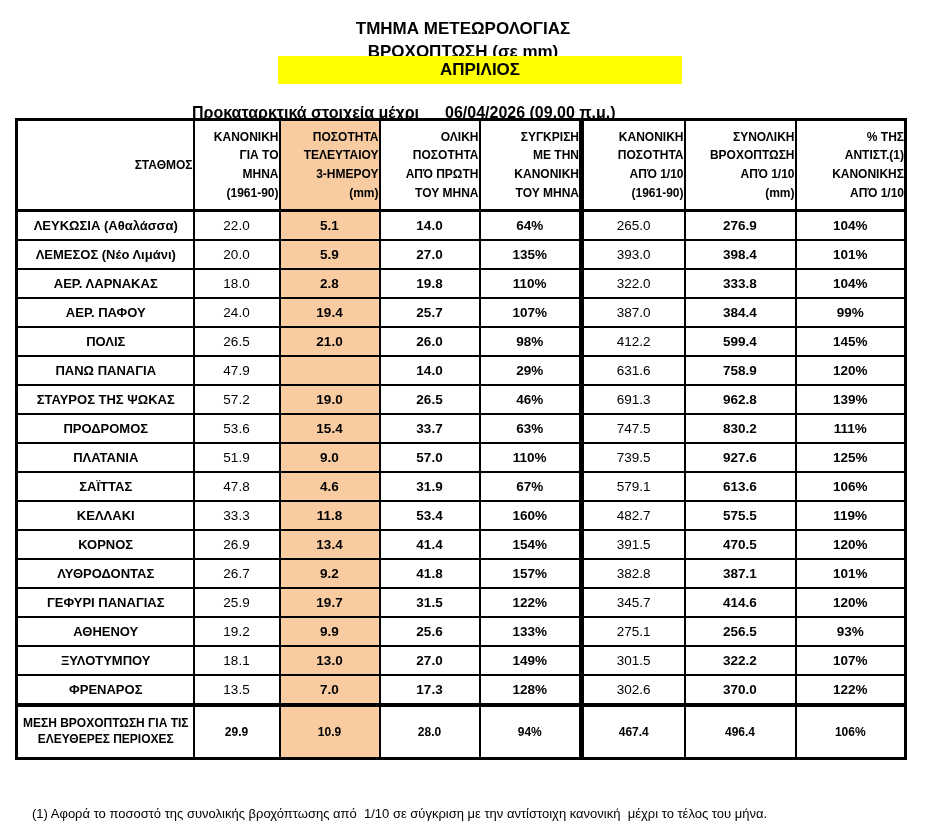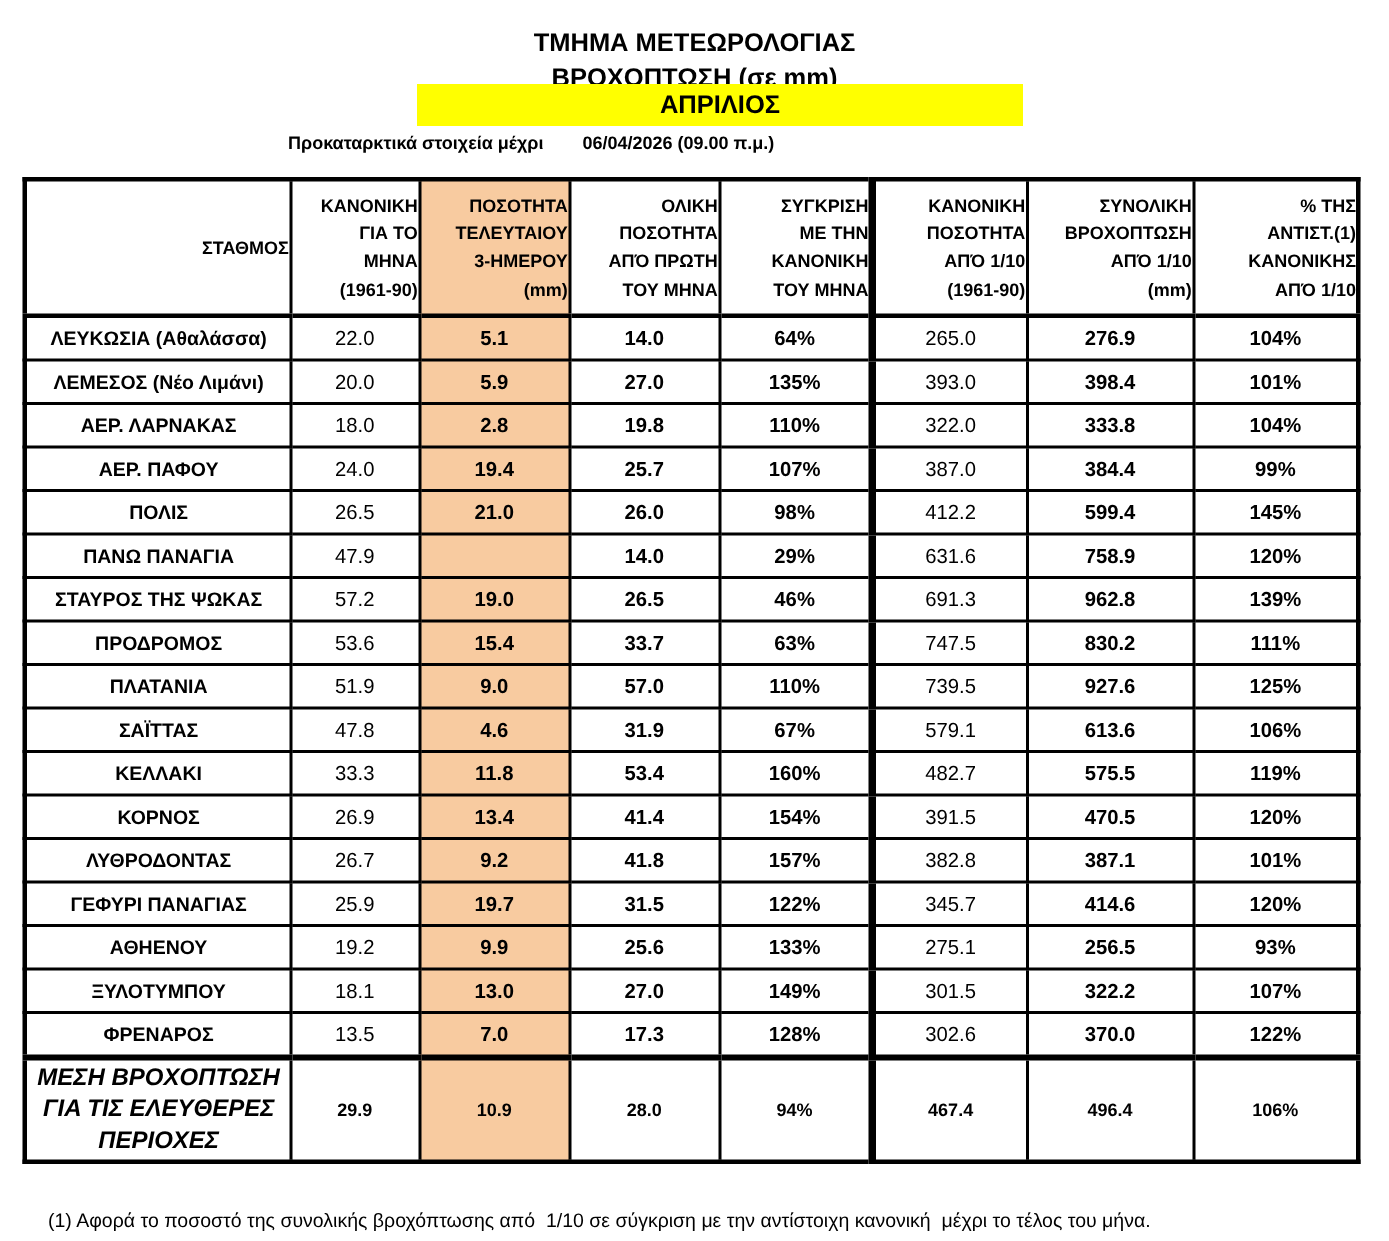--- a/index.html
+++ b/index.html
@@ -11,22 +11,22 @@
     position: relative;
   }
   .title-block { text-align: center; padding-top: 17px; }
   .title-line { font-weight: bold; font-size: 17px; line-height: 23px; }
   .month-banner {
     position: absolute; left: 278px; top: 56px; width: 404px; height: 28px;
     display: flex; align-items: center; justify-content: center;
     font-weight: bold; font-size: 17px; text-align: center;
   }
   .subtitle {
-    position: absolute; left: 192px; top: 88px;
-    font-weight: bold; font-size: 12px;
+    position: absolute; left: 192px; top: 104px;
+    font-weight: bold; font-size: 16px;
     display: flex; gap: 26px; white-space: pre;
   }
   table.rain {
     position: absolute; left: 15px; top: 118px;
     border-collapse: collapse; table-layout: fixed;
     border: 3px solid #000;
   }
   .rain th, .rain td { border: 2px solid #000; padding: 0; }
   .rain th {
     font-weight: bold; font-size: 12px; line-height: 1.55;
@@ -35,21 +35,21 @@
   }
   .rain td.station {
     text-align: center; font-weight: bold; font-size: 13px;
     padding: 1px 2px 1px 3px;
   }
   .rain td.val { text-align: center; font-size: 13.5px; height: 27px; }
   .rain .bold { font-weight: bold; }
   .rain .hl { background: var(--hl); }
   .rain .thick-left { border-left-width: 5px; }
   .rain tr.summary td { border-top: 4px solid #000; }
-  .rain tr.summary td.station { font-size: 16px; line-height: 1.3; padding: 2px 2px 2px 3px; font-style: italic; }
+  .rain tr.summary td.station { font-size: 12px; line-height: 1.3; padding: 2px 2px 2px 3px; }
   .rain tr.summary td.val { font-size: 12px; font-weight: bold; height: 50px; }
   .footnote {
     position: absolute; left: 32px; top: 806px;
     font-size: 13px; white-space: pre;
   }
 </style>
 </head>
 <body style="--hl: #F8CBA0;">
 
 <div class="title-block">

